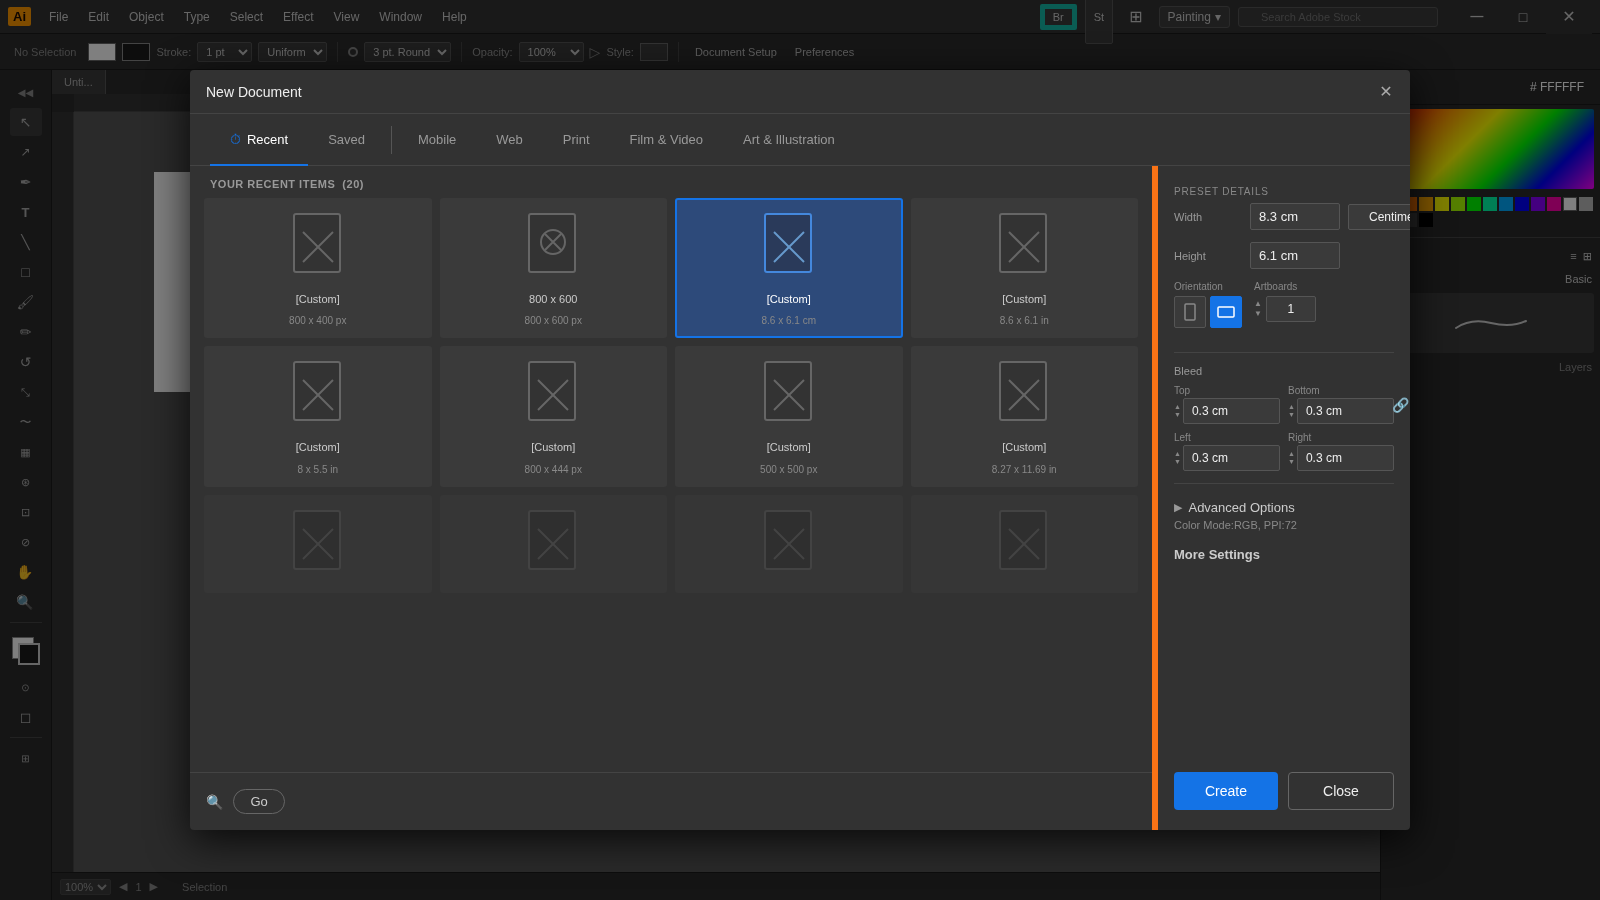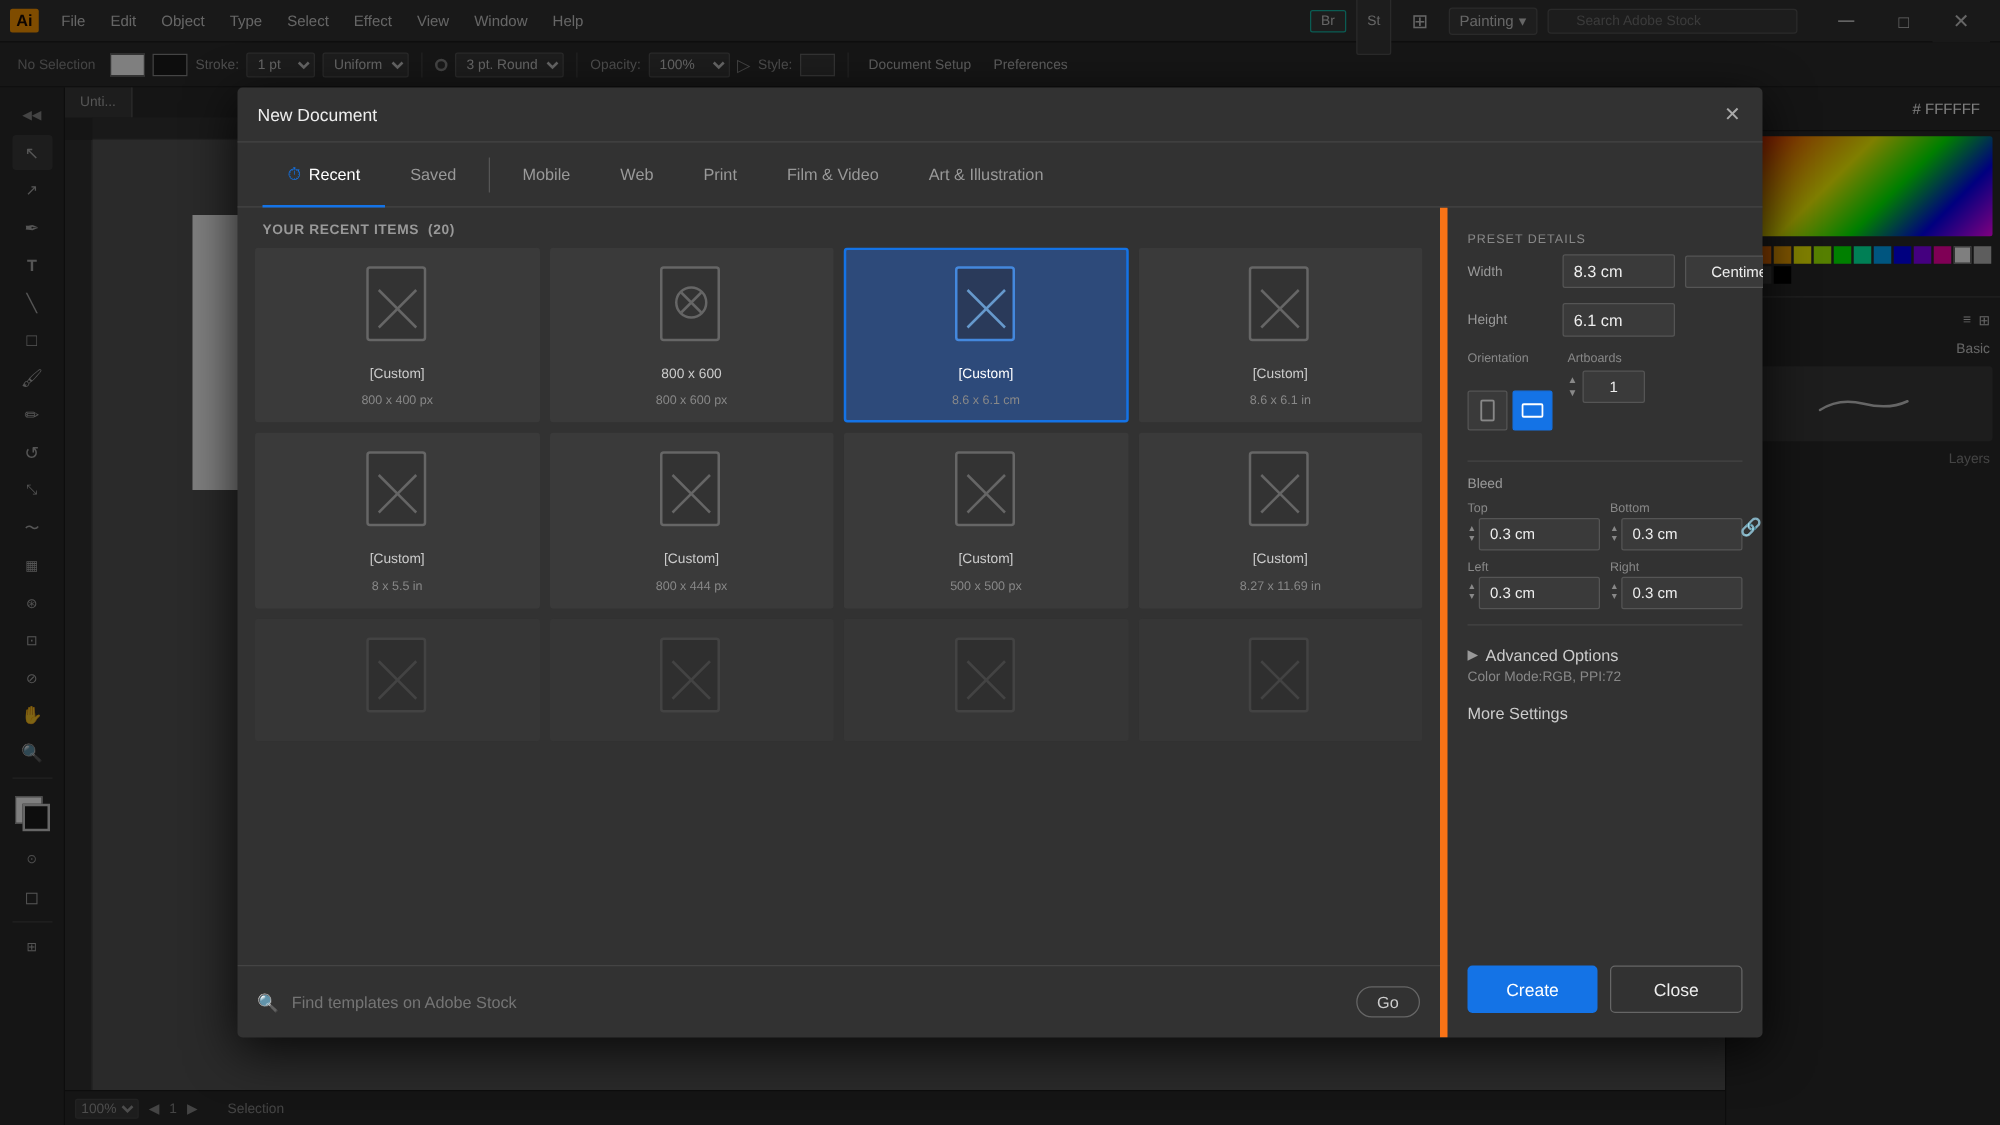--- a/index.html
+++ b/index.html
@@ -577,20 +577,21 @@
       font-size: 11px;
       color: #888;
       margin-bottom: 16px;
     }
 
     .more-settings {
       font-size: 13px;
       color: #ccc;
       cursor: pointer;
       margin-bottom: 16px;
+      font-weight: bold;
     }
 
     .dialog-actions {
       display: flex;
       gap: 10px;
       margin-top: auto;
       padding-top: 16px;
     }
     .btn-create {
       background: #1473e6;
@@ -622,21 +623,21 @@
   <div class="menu-item">Edit</div>
   <div class="menu-item">Object</div>
   <div class="menu-item">Type</div>
   <div class="menu-item">Select</div>
   <div class="menu-item">Effect</div>
   <div class="menu-item">View</div>
   <div class="menu-item">Window</div>
   <div class="menu-item">Help</div>
 
   <div class="menu-right">
-    <div class="menu-item" style="font-size:11px;background:#3a3a3a;border:1px solid #14b8a6;padding:2px 8px;border-radius:2px;">Br</div>
+    <div class="menu-item" style="font-size:11px;background:#3a3a3a;border:5px solid #14b8a6;padding:2px 8px;border-radius:2px;">Br</div>
     <div class="menu-item" style="font-size:11px;background:#3a3a3a;border:1px solid #555;padding:20px 8px;border-radius:2px;">St</div>
     <div class="menu-item" style="font-size:16px;">⊞</div>
     <div class="workspace-selector">
       <span>Painting</span> ▾
     </div>
     <div class="search-container">
       <span class="search-icon-small">🔍</span>
       <input class="search-box-top" type="text" style="background: rgb(58, 58, 58); border: 1px solid rgb(85, 85, 85); color: rgb(204, 204, 204); font-size: 11px; padding: 3px 8px 3px 22px; border-radius: 3px; width: 200px; outline: none;" placeholder="Search Adobe Stock">
     </div>
     <div style="display:flex;gap:0;margin-left:8px;">
@@ -943,21 +944,20 @@
                   <rect x="6" y="2" width="46" height="58" rx="2" stroke="#555" stroke-width="2" fill="#2d2d2d"></rect>
                   <line x1="15" y1="20" x2="45" y2="50" stroke="#555" stroke-width="2"></line>
                   <line x1="45" y1="20" x2="15" y2="50" stroke="#555" stroke-width="2"></line>
                 </svg>
             </div>
           </div>
         </div>
 
         <div class="template-search-bar">
           <span style="color:#888;font-size:14px;">🔍</span>
-          <input type="text" class="template-search-input" placeholder="Find templates on Adobe Stock" style="">
           <button class="go-button">Go</button>
         </div>
       </div>
 
       <div class="preset-panel">
         <div class="preset-label">PRESET DETAILS</div>
 
         <div class="field-row">
           <span class="field-label">Width</span>
           <input class="field-input" type="text" value="8.3 cm" style="background: rgb(58, 58, 58); border: 1px solid rgb(85, 85, 85); color: rgb(238, 238, 238); font-size: 13px; padding: 5px 8px; border-radius: 2px; width: 90px; outline: none;">
@@ -966,21 +966,21 @@
             <span style="color:#888;font-size:11px;margin-left:4px;">▾</span>
           </div>
         </div>
 
         <div class="field-row">
           <span class="field-label">Height</span>
           <input class="field-input" type="text" value="6.1 cm" style="background: rgb(58, 58, 58); border: 1px solid rgb(85, 85, 85); color: rgb(238, 238, 238); font-size: 13px; padding: 5px 8px; border-radius: 2px; width: 90px; outline: none;">
         </div>
 
         <div style="display:flex;align-items:flex-start;margin-bottom:16px;gap:12px;">
-          <div style="display:flex;flex-direction:column;gap:20px;">
+          <div style="display:flex;flex-direction:column;gap:4px;">
             <span style="font-size:10px;color:#888;">Orientation</span>
             <div style="display:flex;gap:4px;">
               <div class="orient-btn" title="Portrait">
                 <svg width="14" height="18" viewBox="0 0 14 18" fill="none">
                   <rect x="2" y="1" width="10" height="16" rx="1" stroke="#888" stroke-width="1.5"></rect>
                 </svg>
               </div>
               <div class="orient-btn active" title="Landscape">
                 <svg width="18" height="14" viewBox="0 0 18 14" fill="none">
                   <rect x="1" y="2" width="16" height="10" rx="1" stroke="white" stroke-width="1.5"></rect>

